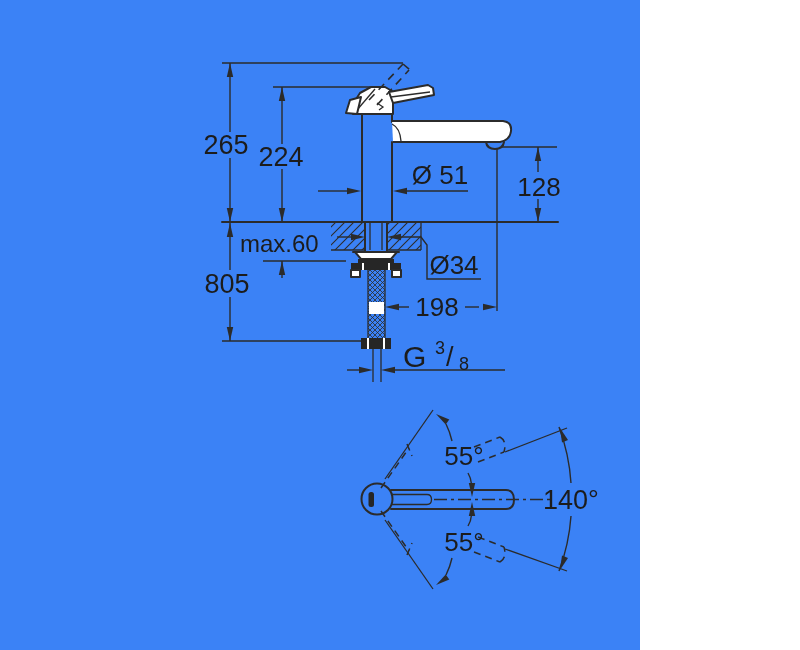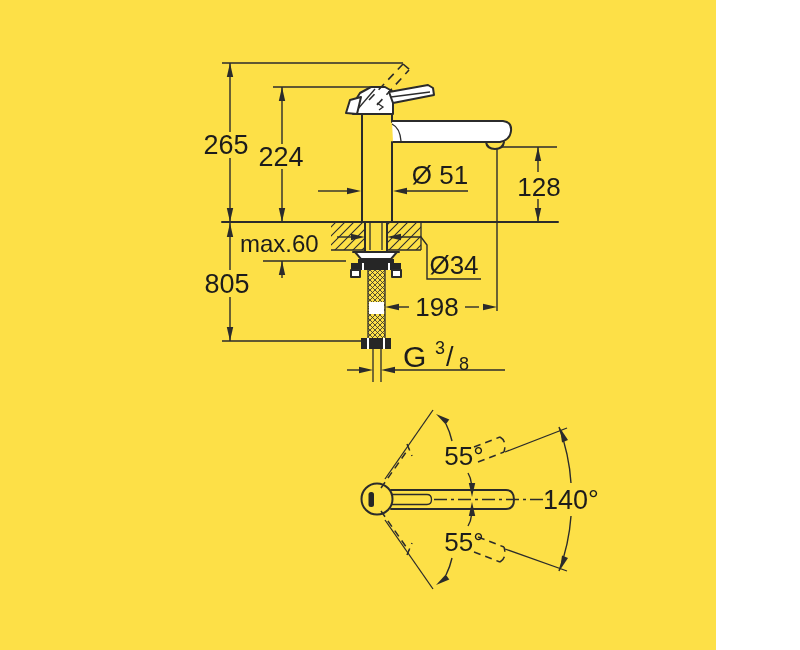--- a/index.html
+++ b/index.html
@@ -1,16 +1,16 @@
 <!DOCTYPE html>
 <html><head>
 <meta charset="utf-8">
 <style>
   html,body{margin:0;padding:0;background:#ffffff;}
-  .stage{position:relative;width:716px;height:650px;background:#fde047;overflow:hidden;
+  .stage{position:relative;width:640px;height:650px;background:#3b82f6;overflow:hidden;
          font-family:"Liberation Sans", sans-serif;}
   svg{position:absolute;left:0;top:0;}
   text{fill:#1c1c1c;font-family:"Liberation Sans", sans-serif;}
   .obj{stroke:#2b2b2b;stroke-width:2;fill:none;stroke-linecap:round;stroke-linejoin:round;}
   .objf{stroke:#2b2b2b;stroke-width:2;fill:#ffffff;stroke-linejoin:round;}
   .thin{stroke:#2b2b2b;stroke-width:1.3;fill:none;}
   .dim{stroke:#2b2b2b;stroke-width:1.4;fill:none;}
   .arrow{fill:#2b2b2b;stroke:none;}
   .dark{fill:#262626;stroke:none;}
   .dashed{stroke:#2b2b2b;stroke-width:1.6;fill:none;stroke-dasharray:8 6;stroke-linecap:butt;}

